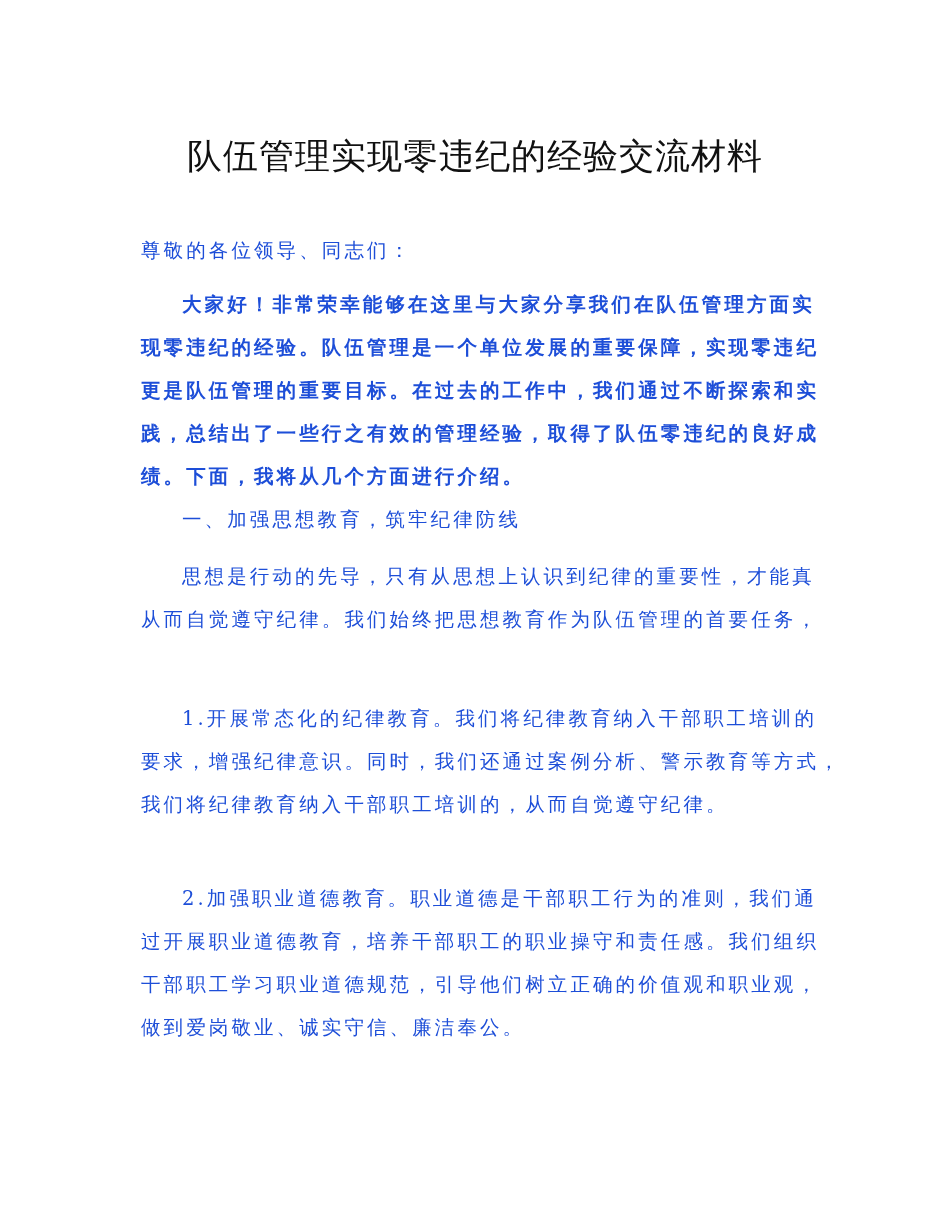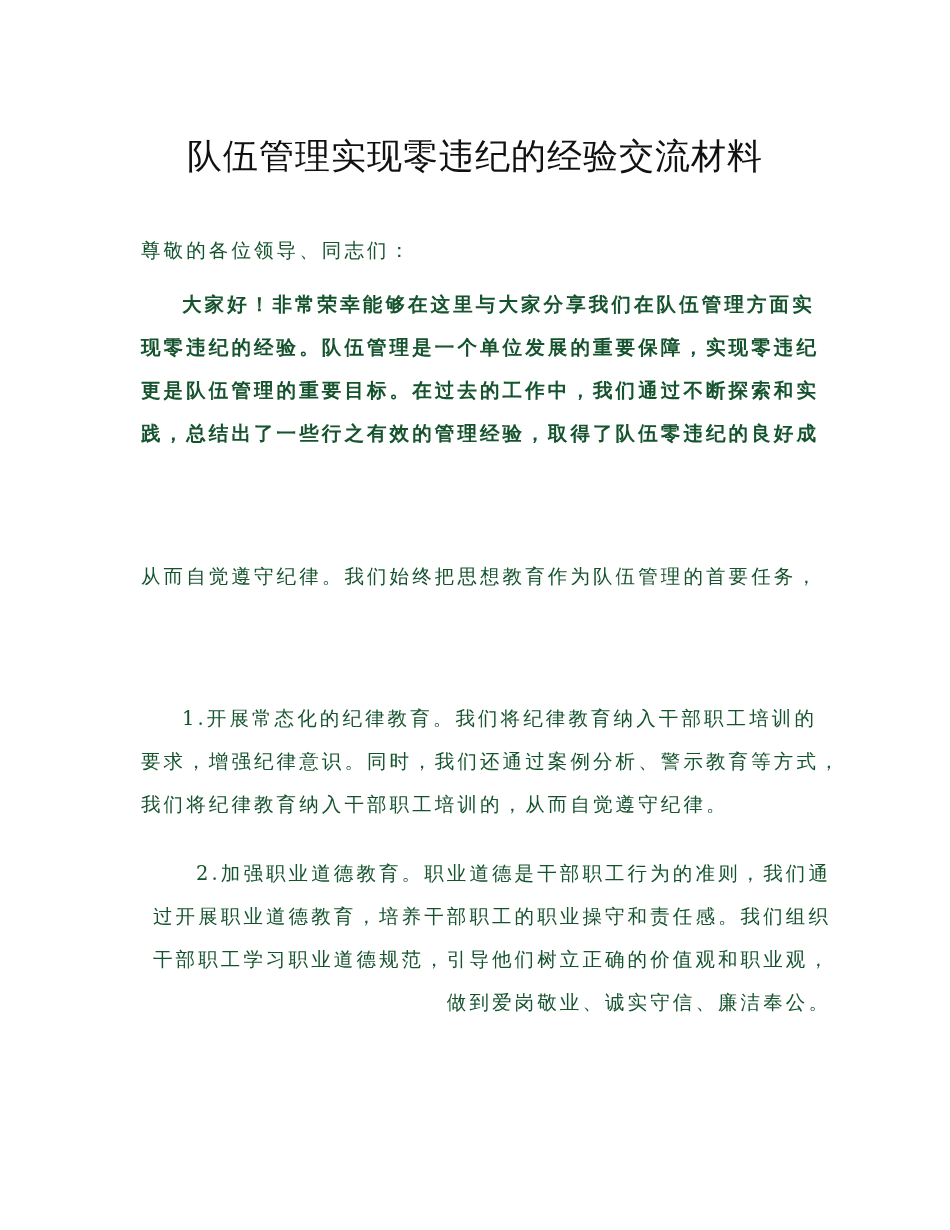--- a/index.html
+++ b/index.html
@@ -33,58 +33,63 @@
       line-height: 50px;
       letter-spacing: 1px;
       color: #111111;
       font-weight: normal;
     }
     .body-text {
       position: absolute;
       left: 141px;
       width: 690px;
       font-size: 19.5px;
-      color: #14532d;
+      color: #1d4ed8;
     }
     .line {
       height: 43px;
       line-height: 43px;
       white-space: nowrap;
       letter-spacing: 3.1px;
     }
     .indent {
       padding-left: 41px;
     }
     .salutation { top: 229px; }
     .p1 { top: 283px; font-weight: bold; }
     .h1 { top: 498px; }
     .p2 { top: 555px; }
     .p3 { top: 697px; }
-    .p4 { top: 852px; text-align: right; }
+    .p4 { top: 877px; }
   </style>
 </head>
 <body>
 
 <div class="page">
 
   <h1 class="title">队伍管理实现零违纪的经验交流材料</h1>
 
   <div class="body-text salutation">
     <div class="line">尊敬的各位领导、同志们：</div>
   </div>
 
   <div class="body-text p1">
     <div class="line indent">大家好！非常荣幸能够在这里与大家分享我们在队伍管理方面实</div>
     <div class="line">现零违纪的经验。队伍管理是一个单位发展的重要保障，实现零违纪</div>
     <div class="line">更是队伍管理的重要目标。在过去的工作中，我们通过不断探索和实</div>
     <div class="line">践，总结出了一些行之有效的管理经验，取得了队伍零违纪的良好成</div>
+    <div class="line">绩。下面，我将从几个方面进行介绍。</div>
   </div>
 
+  <div class="body-text h1">
+    <div class="line indent">一、加强思想教育，筑牢纪律防线</div>
+  </div>
 
   <div class="body-text p2">
+    <div class="line indent">思想是行动的先导，只有从思想上认识到纪律的重要性，才能真</div>
     <div class="line">从而自觉遵守纪律。我们始终把思想教育作为队伍管理的首要任务，</div>
   </div>
 
   <div class="body-text p3">
     <div class="line indent">1.开展常态化的纪律教育。我们将纪律教育纳入干部职工培训的</div>
     <div class="line">要求，增强纪律意识。同时，我们还通过案例分析、警示教育等方式，</div>
     <div class="line">我们将纪律教育纳入干部职工培训的，从而自觉遵守纪律。</div>
   </div>
 
   <div class="body-text p4">

